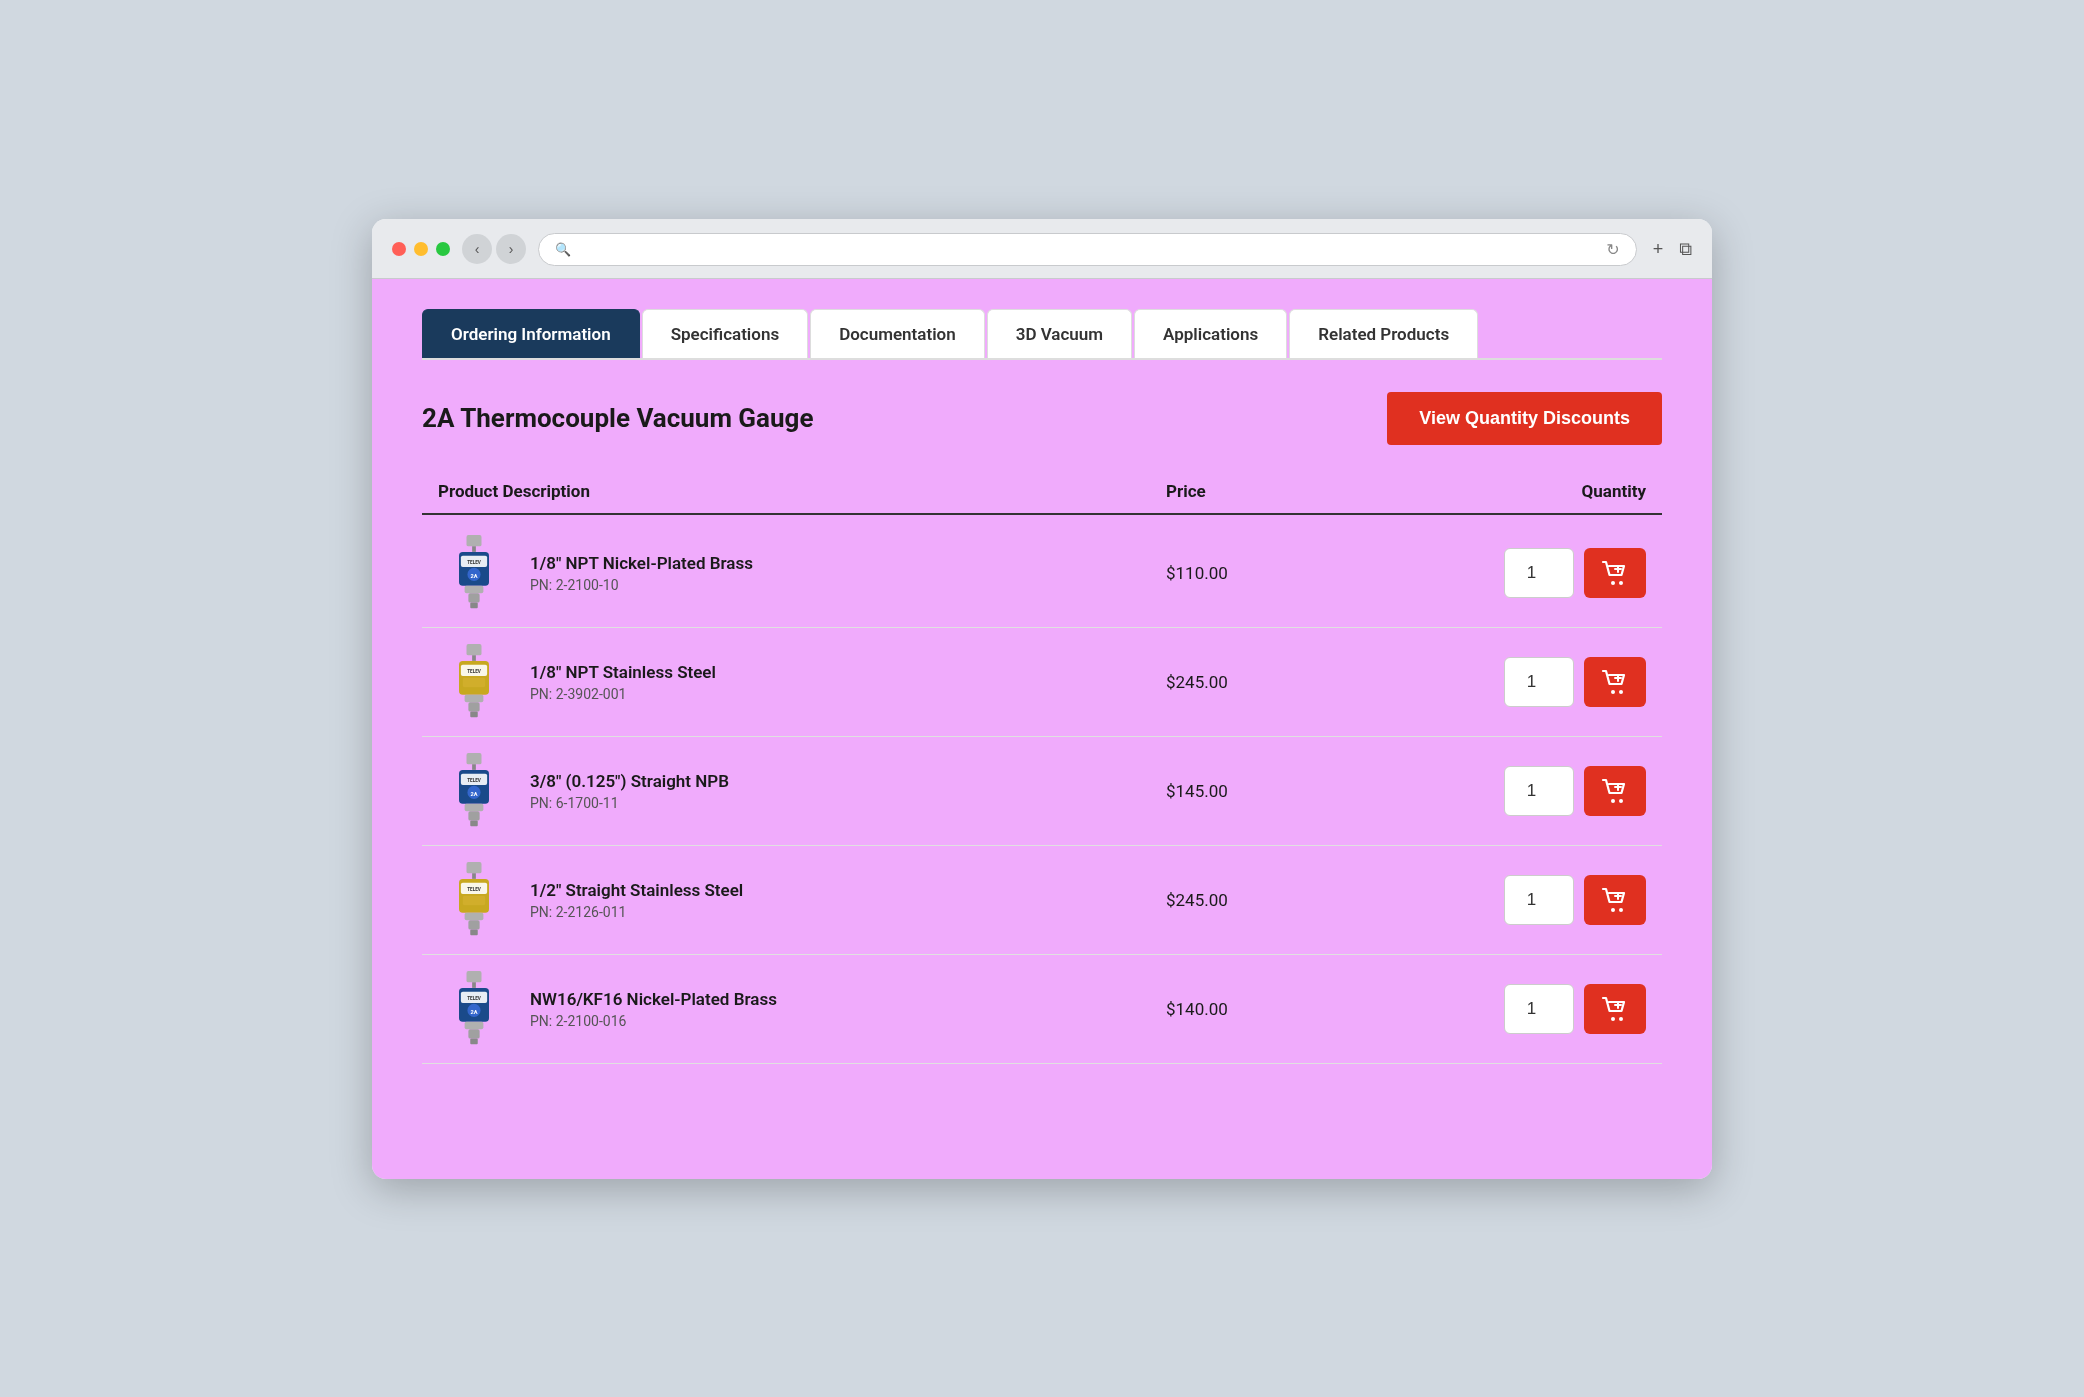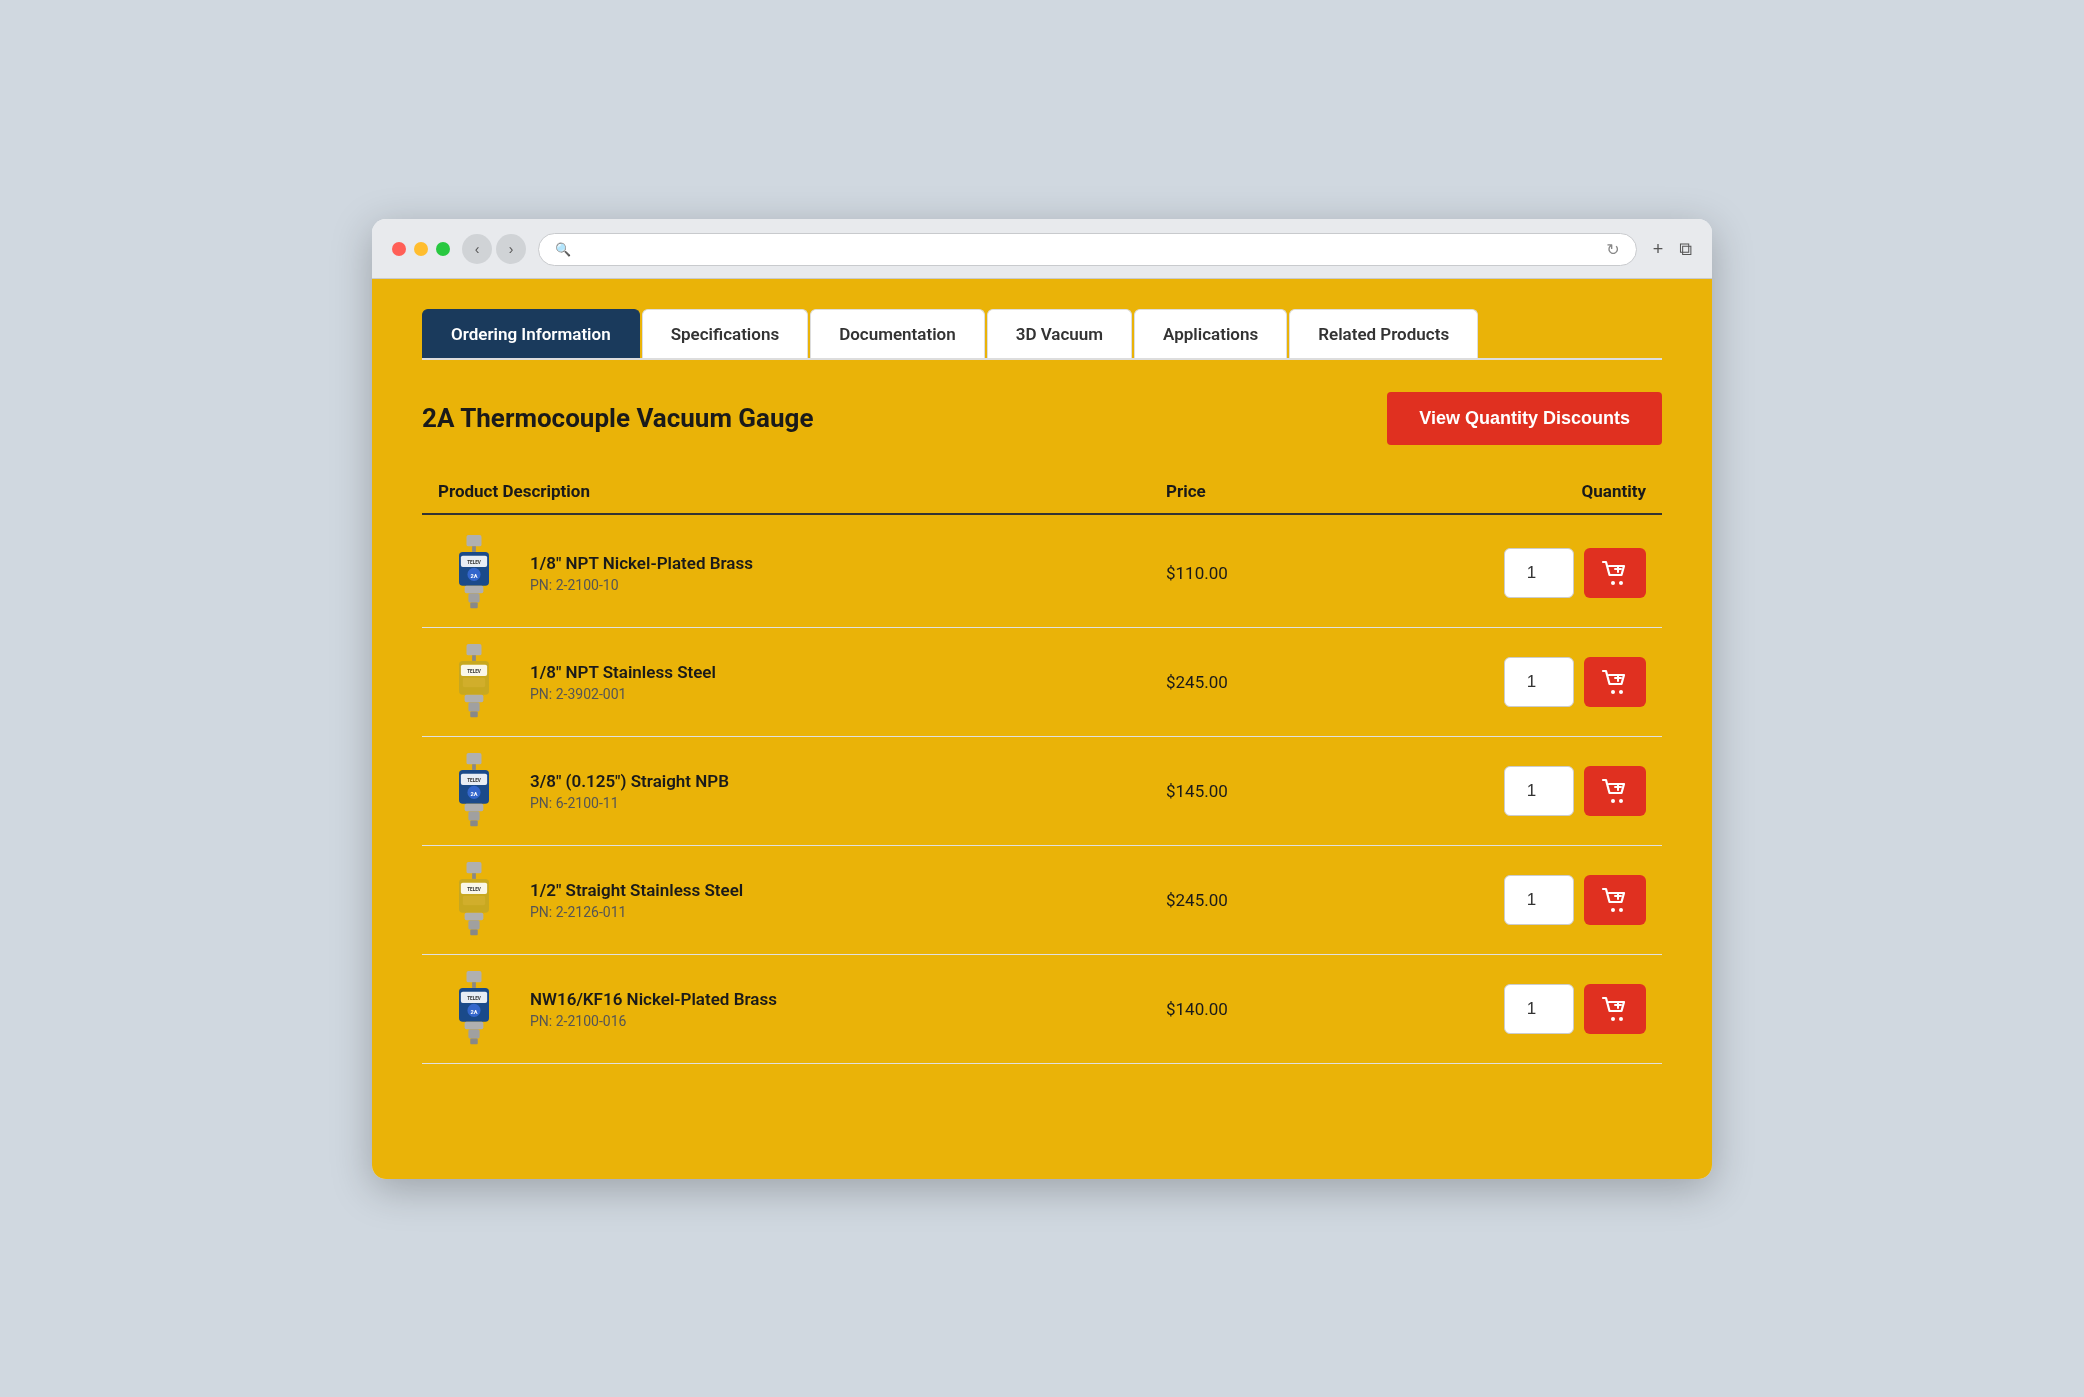--- a/index.html
+++ b/index.html
@@ -100,21 +100,21 @@
     .plus-btn, .windows-btn {
       background: none;
       border: none;
       color: #555;
       font-size: 18px;
       cursor: pointer;
       margin-left: 4px;
     }
 
     .browser-content {
-      background: #eab308;
+      background: #f0abfc;
       padding: 30px 50px 40px;
       min-height: 900px;
     }
 
     
     .tabs {
       display: flex;
       border-bottom: 2px solid #ddd;
       margin-bottom: 32px;
       gap: 0;
@@ -405,21 +405,21 @@
     <circle cx="30" cy="42" r="7" fill="#3366cc"></circle>
                 <text x="30" y="45.5" text-anchor="middle" font-size="6" fill="white" font-weight="bold">2A</text>
 
     <rect x="20" y="54" width="20" height="8" rx="2" fill="#b0b0b0"></rect>
     <rect x="24" y="62" width="12" height="10" rx="2" fill="#a0a0a0"></rect>
     <rect x="26" y="72" width="8" height="6" rx="1" fill="#888"></rect>
   </svg>
       </div>
       <div>
         <div class="product-name">3/8" (0.125") Straight NPB</div>
-        <div class="product-pn">PN: 6-2100-11</div>
+        <div class="product-pn">PN: 6-1700-11</div>
       </div>
     </div>
     <div class="product-price">$145.00</div>
     <div class="quantity-controls">
       <input class="qty-input" type="number" value="1" min="1" style="">
       <button class="add-cart-btn">
         <svg width="28" height="26" viewBox="0 0 28 26" fill="none" xmlns="http://www.w3.org/2000/svg">
           <path d="M2 2h3l3.5 13h12l2.5-9H8" stroke="white" stroke-width="2.2" stroke-linecap="round" stroke-linejoin="round"></path>
           <circle cx="12" cy="23" r="2" fill="white"></circle>
           <circle cx="20" cy="23" r="2" fill="white"></circle>

